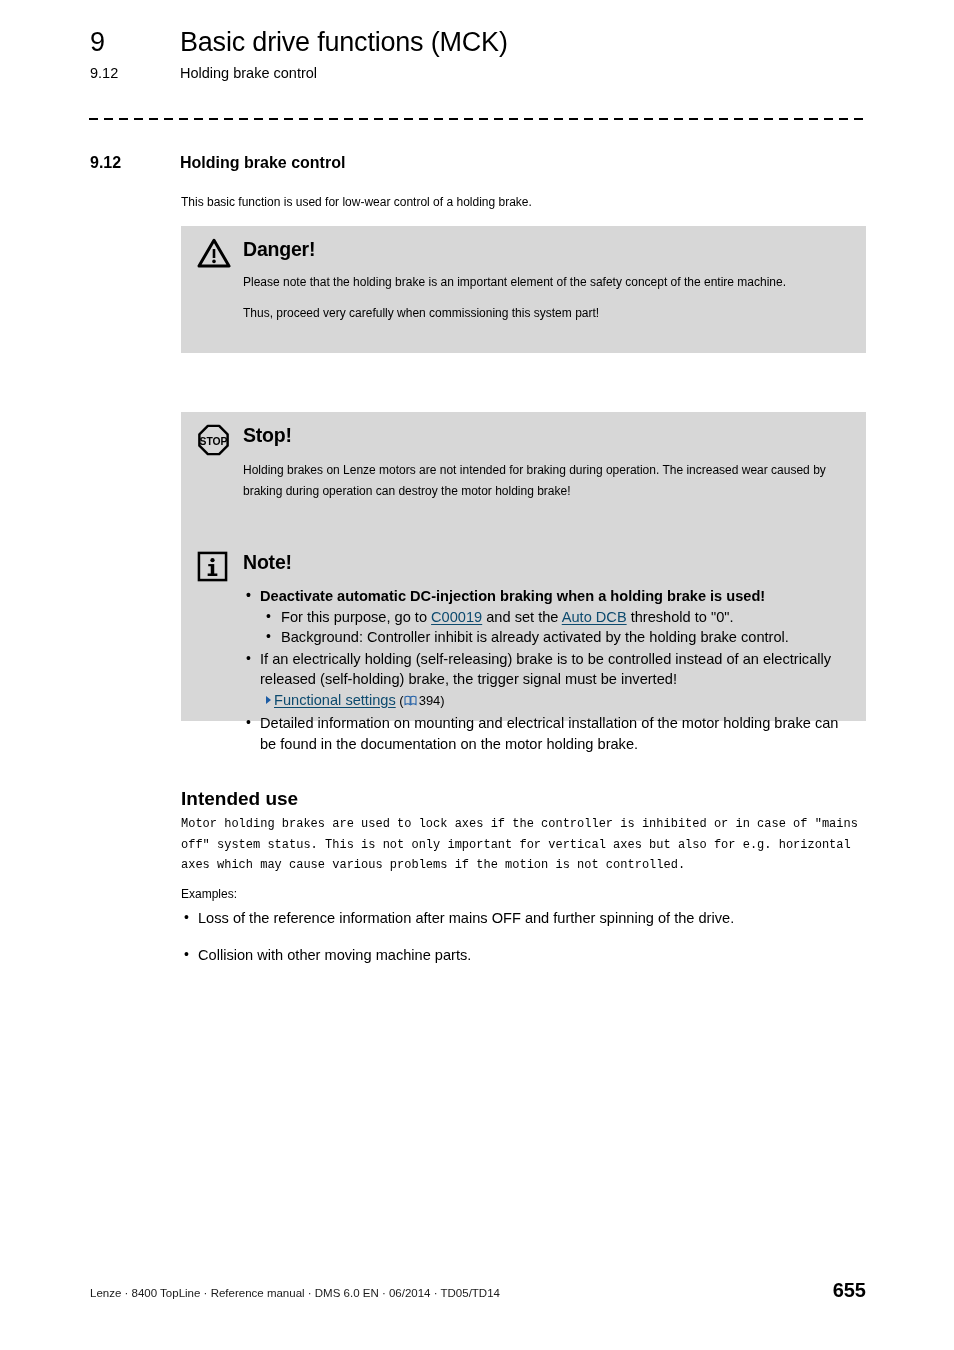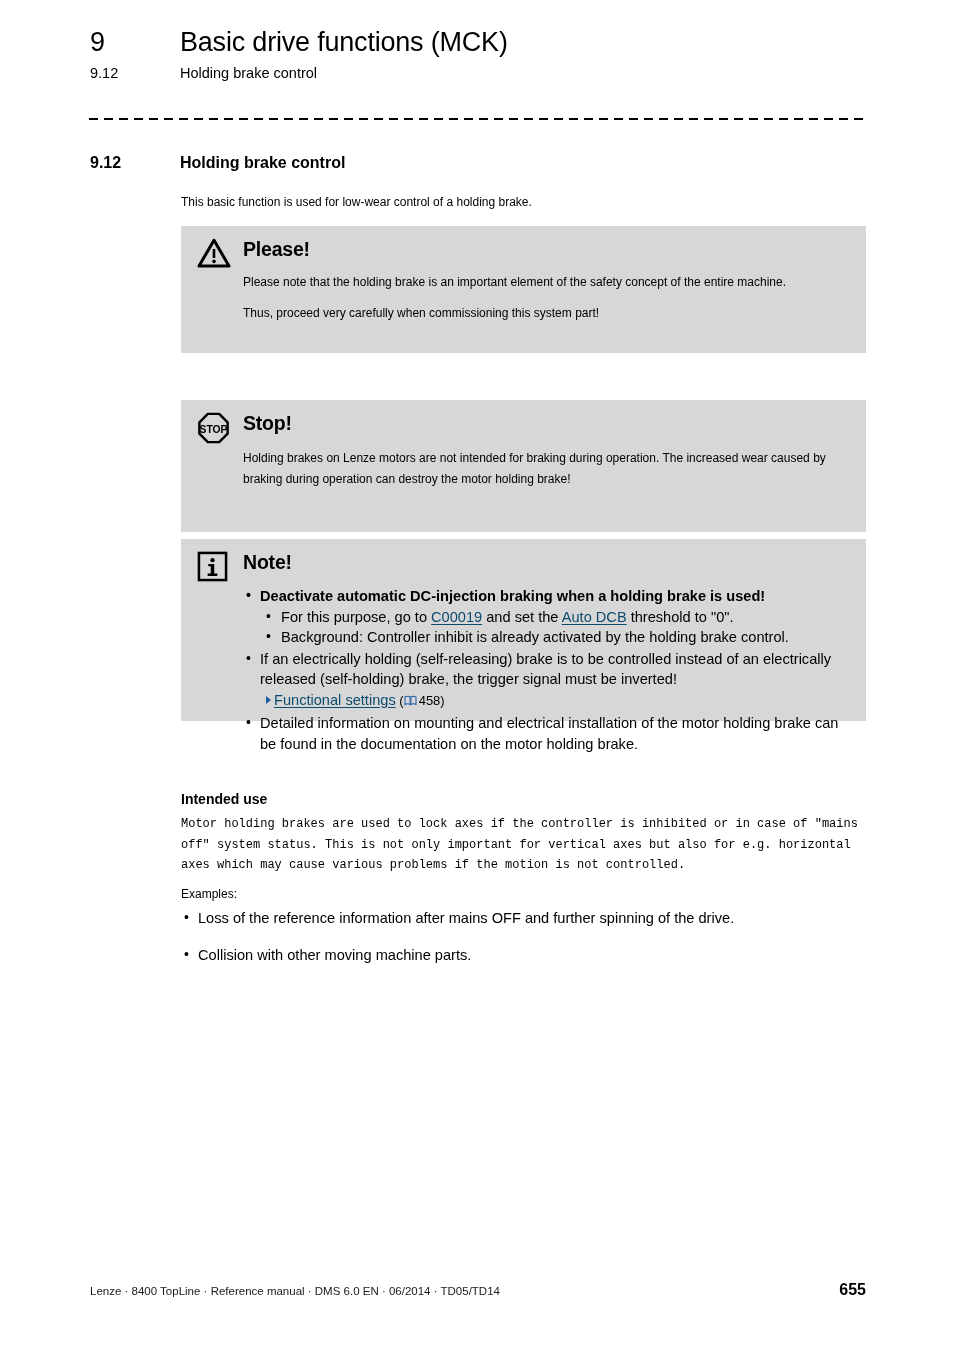--- a/index.html
+++ b/index.html
@@ -137,21 +137,21 @@
     letter-spacing: -0.2px;
   }
   .callout-body {
     padding-left: 46px;
   }
   .callout-body p.para { margin: 0 0 0 0; }
   .callout-body p.para + p.para { margin-top: 10px; }
 
   
   #box-danger { top: 226px; height: 127px; }
-  #box-stop   { top: 400px; height: 132px; }
+  #box-stop   { top: 412px; height: 132px; }
   #box-note   { top: 539px; height: 182px; }
 
   
   ul.lvl1 {
     margin: 2px 0 0 0;
     padding: 0;
     list-style: none;
   }
   ul.lvl1 > li {
     position: relative;
@@ -218,21 +218,21 @@
   .book-ico {
     display: inline-block;
     vertical-align: -1px;
     margin-right: 2px;
   }
 
   
   #intended-head { top: 789px; }
   h4.subhead {
     margin: 0;
-    font-size: 14px;
+    font-size: 19px;
     font-weight: bold;
     line-height: 20.5px;
   }
   #intended-para { top: 814px; font-family: Liberation Mono, monospace; }
   #examples-label { top: 884px; }
   #examples-list  { top: 906px; }
   #examples-list > li { margin-top: 0; }
   #examples-list > li + li { margin-top: 16px; }
 
   
@@ -244,21 +244,21 @@
     display: flex;
     align-items: baseline;
     justify-content: space-between;
   }
   .footer-text {
     font-size: 11.5px;
     line-height: 16px;
     color: #1a1a1a;
   }
   .footer-page {
-    font-size: 16px;
+    font-size: 20px;
     font-weight: bold;
     line-height: 18px;
   }
 </style>
 </head>
 <body>
 
 <div class="page">
 
   <div class="header">
@@ -285,21 +285,21 @@
 
   <div class="callout" id="box-danger">
     <div class="callout-head">
       <div class="callout-icon">
         <svg width="34" height="30" viewBox="0 0 34 30" aria-hidden="true">
           <path d="M17 2.2 L32 28 L2 28 Z" fill="none" stroke="#000" stroke-width="3" stroke-linejoin="round"></path>
           <rect x="15.7" y="11" width="2.6" height="9" fill="#000"></rect>
           <circle cx="17" cy="23.4" r="1.8" fill="#000"></circle>
         </svg>
       </div>
-      <div class="callout-title">Please!</div>
+      <div class="callout-title">Danger!</div>
     </div>
     <div class="callout-body">
       <p class="para">Please note that the holding brake is an important element of the safety concept of the entire machine.</p>
       <p class="para">Thus, proceed very carefully when commissioning this system part!</p>
     </div>
   </div>
 
   <div class="callout" id="box-stop">
     <div class="callout-head">
       <div class="callout-icon">
@@ -343,21 +343,21 @@
             <span>Background: Controller inhibit is already activated by the holding brake control.</span>
           </li>
         </ul>
 
         <li>
           <span>If an electrically holding (self-releasing) brake is to be controlled instead of an electrically released (self-holding) brake, the trigger signal must be inverted!</span>
           <div class="xref-line">
             <span class="tri"></span><a class="xref" href="#">Functional settings</a><span class="pageref"> <span>(</span><span class="book-ico"><svg width="13" height="11" viewBox="0 0 14 12" aria-hidden="true">
                 <path d="M1 2.2 C3 1 5 1 6.6 2.2 L6.6 10.4 C5 9.2 3 9.2 1 10.4 Z" fill="none" stroke="#1c5ca5" stroke-width="1.1"></path>
                 <path d="M13 2.2 C11 1 9 1 7.4 2.2 L7.4 10.4 C9 9.2 11 9.2 13 10.4 Z" fill="none" stroke="#1c5ca5" stroke-width="1.1"></path>
-              </svg></span><span>458</span><span>)</span></span>
+              </svg></span><span>394</span><span>)</span></span>
           </div>
         </li>
 
         <li>
           <span>Detailed information on mounting and electrical installation of the motor holding brake can be found in the documentation on the motor holding brake.</span>
         </li>
       </ul>
     </div>
   </div>
 

